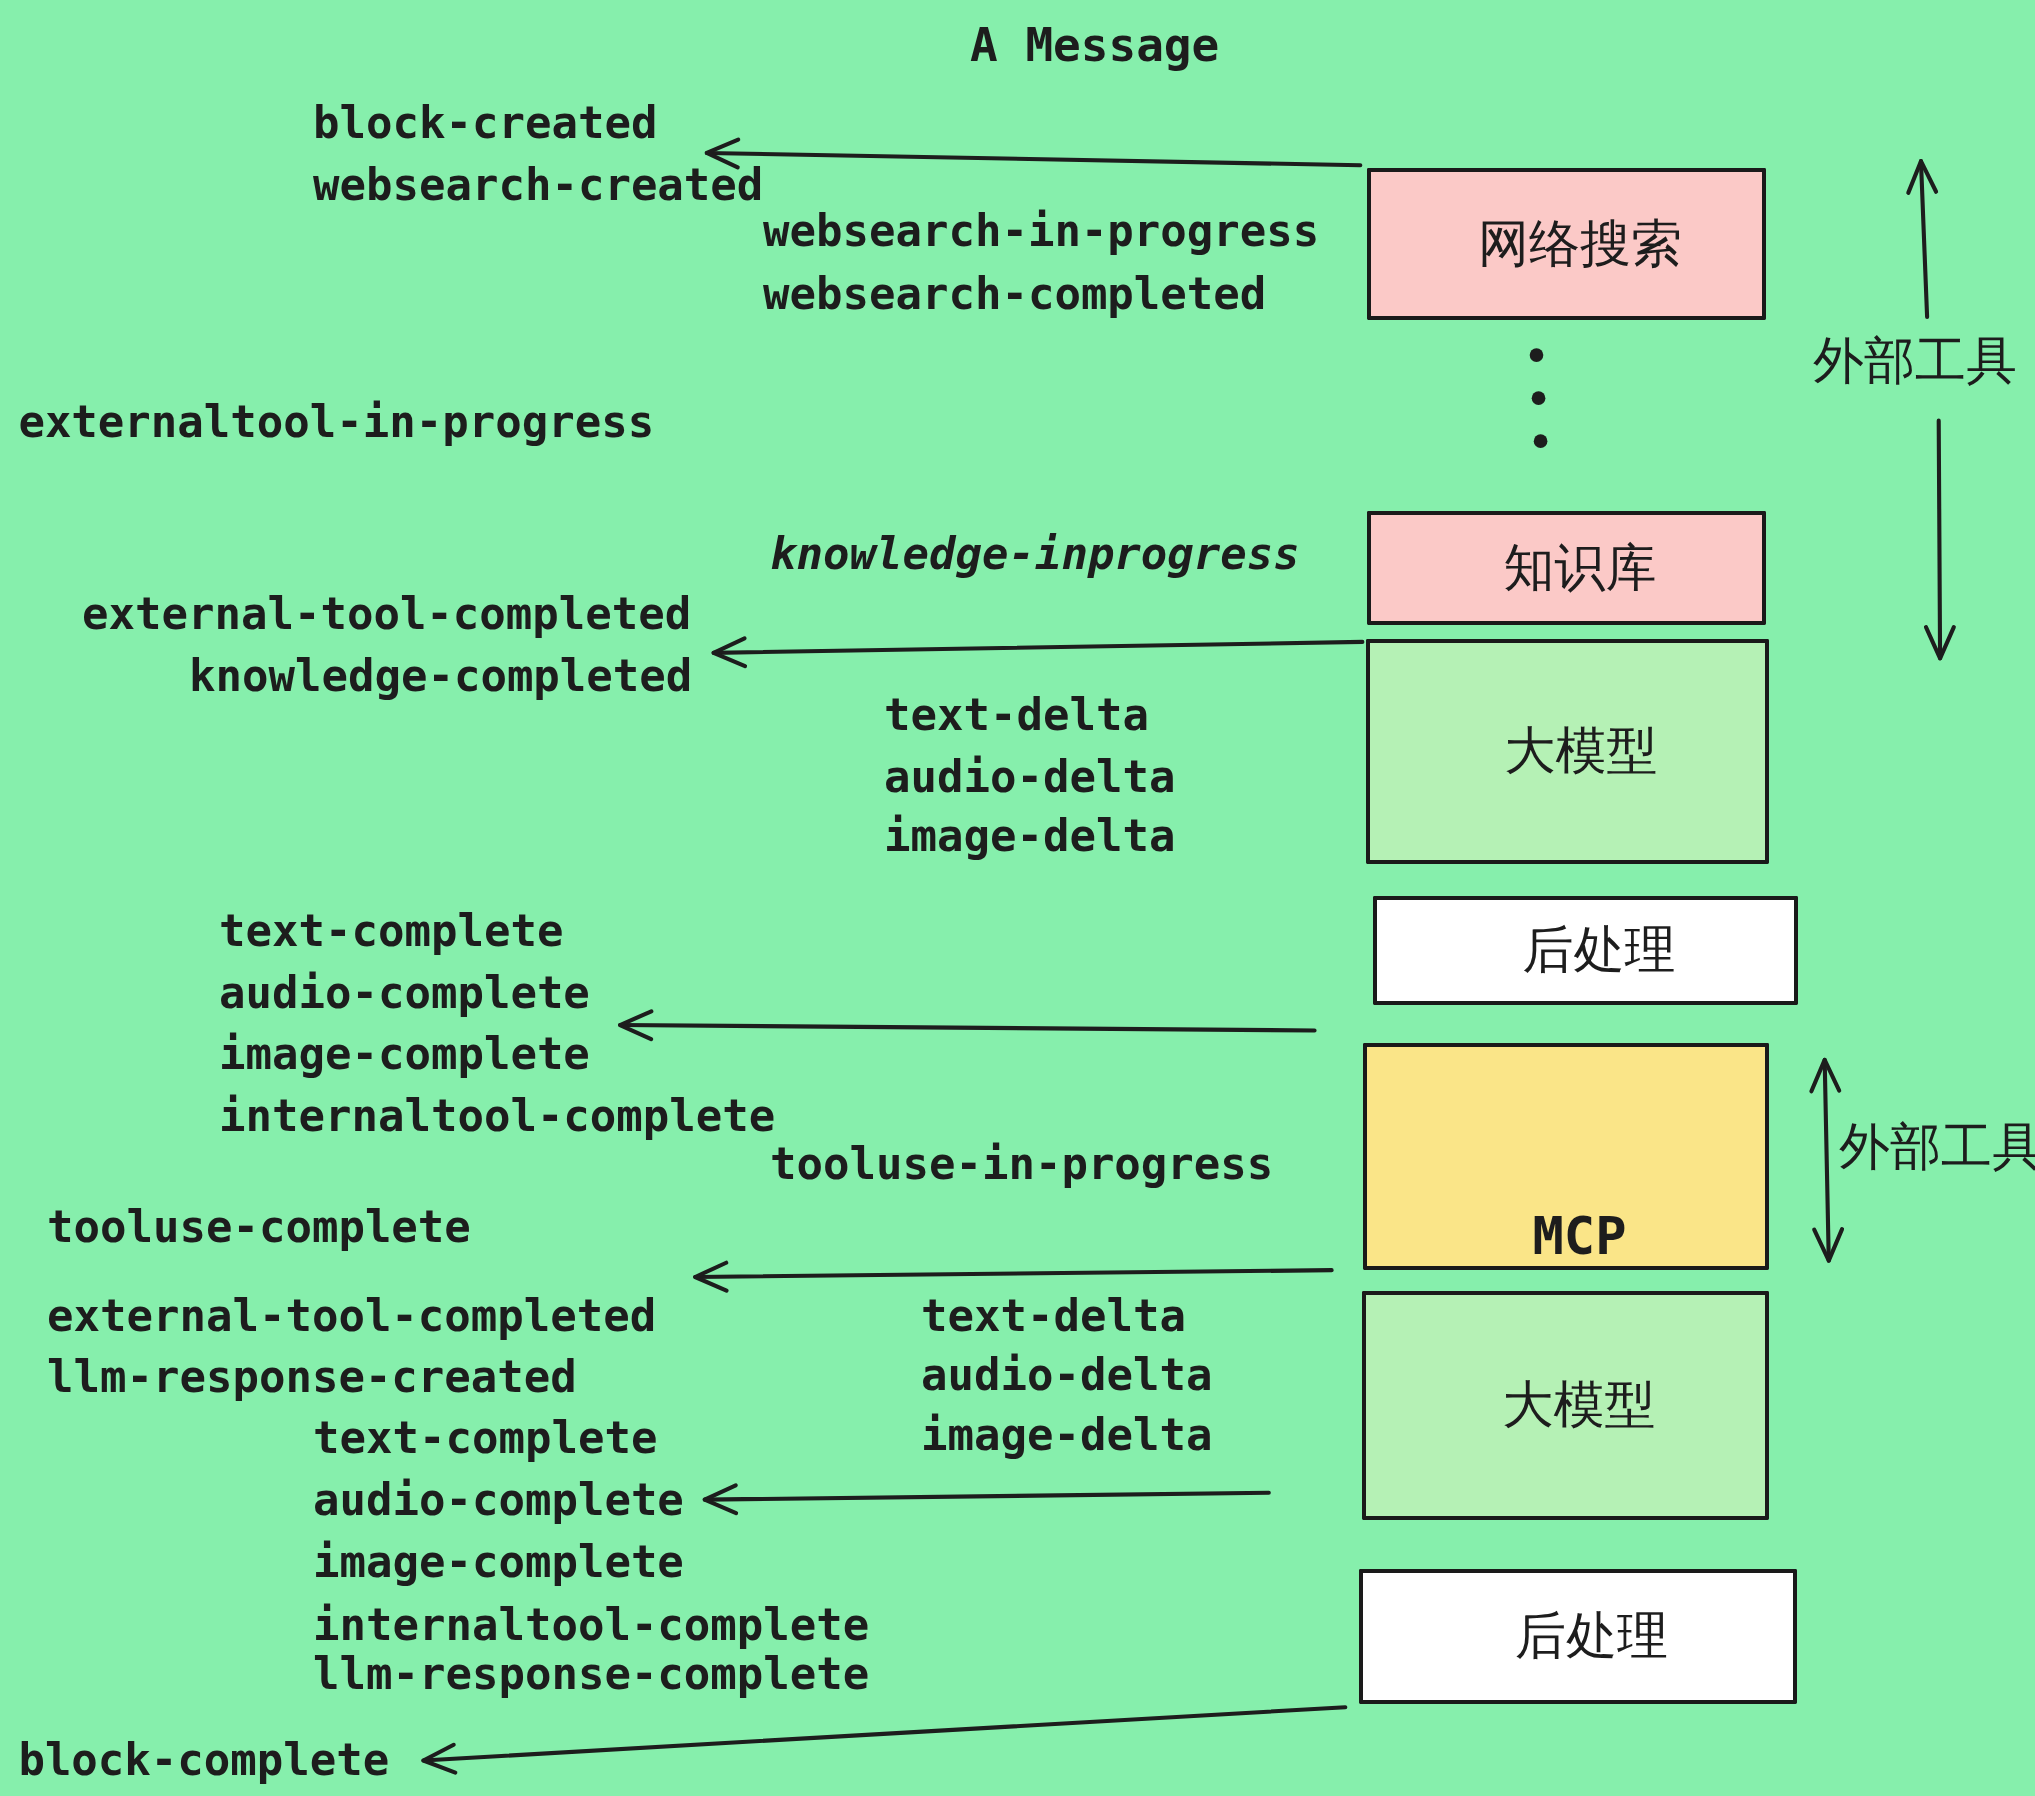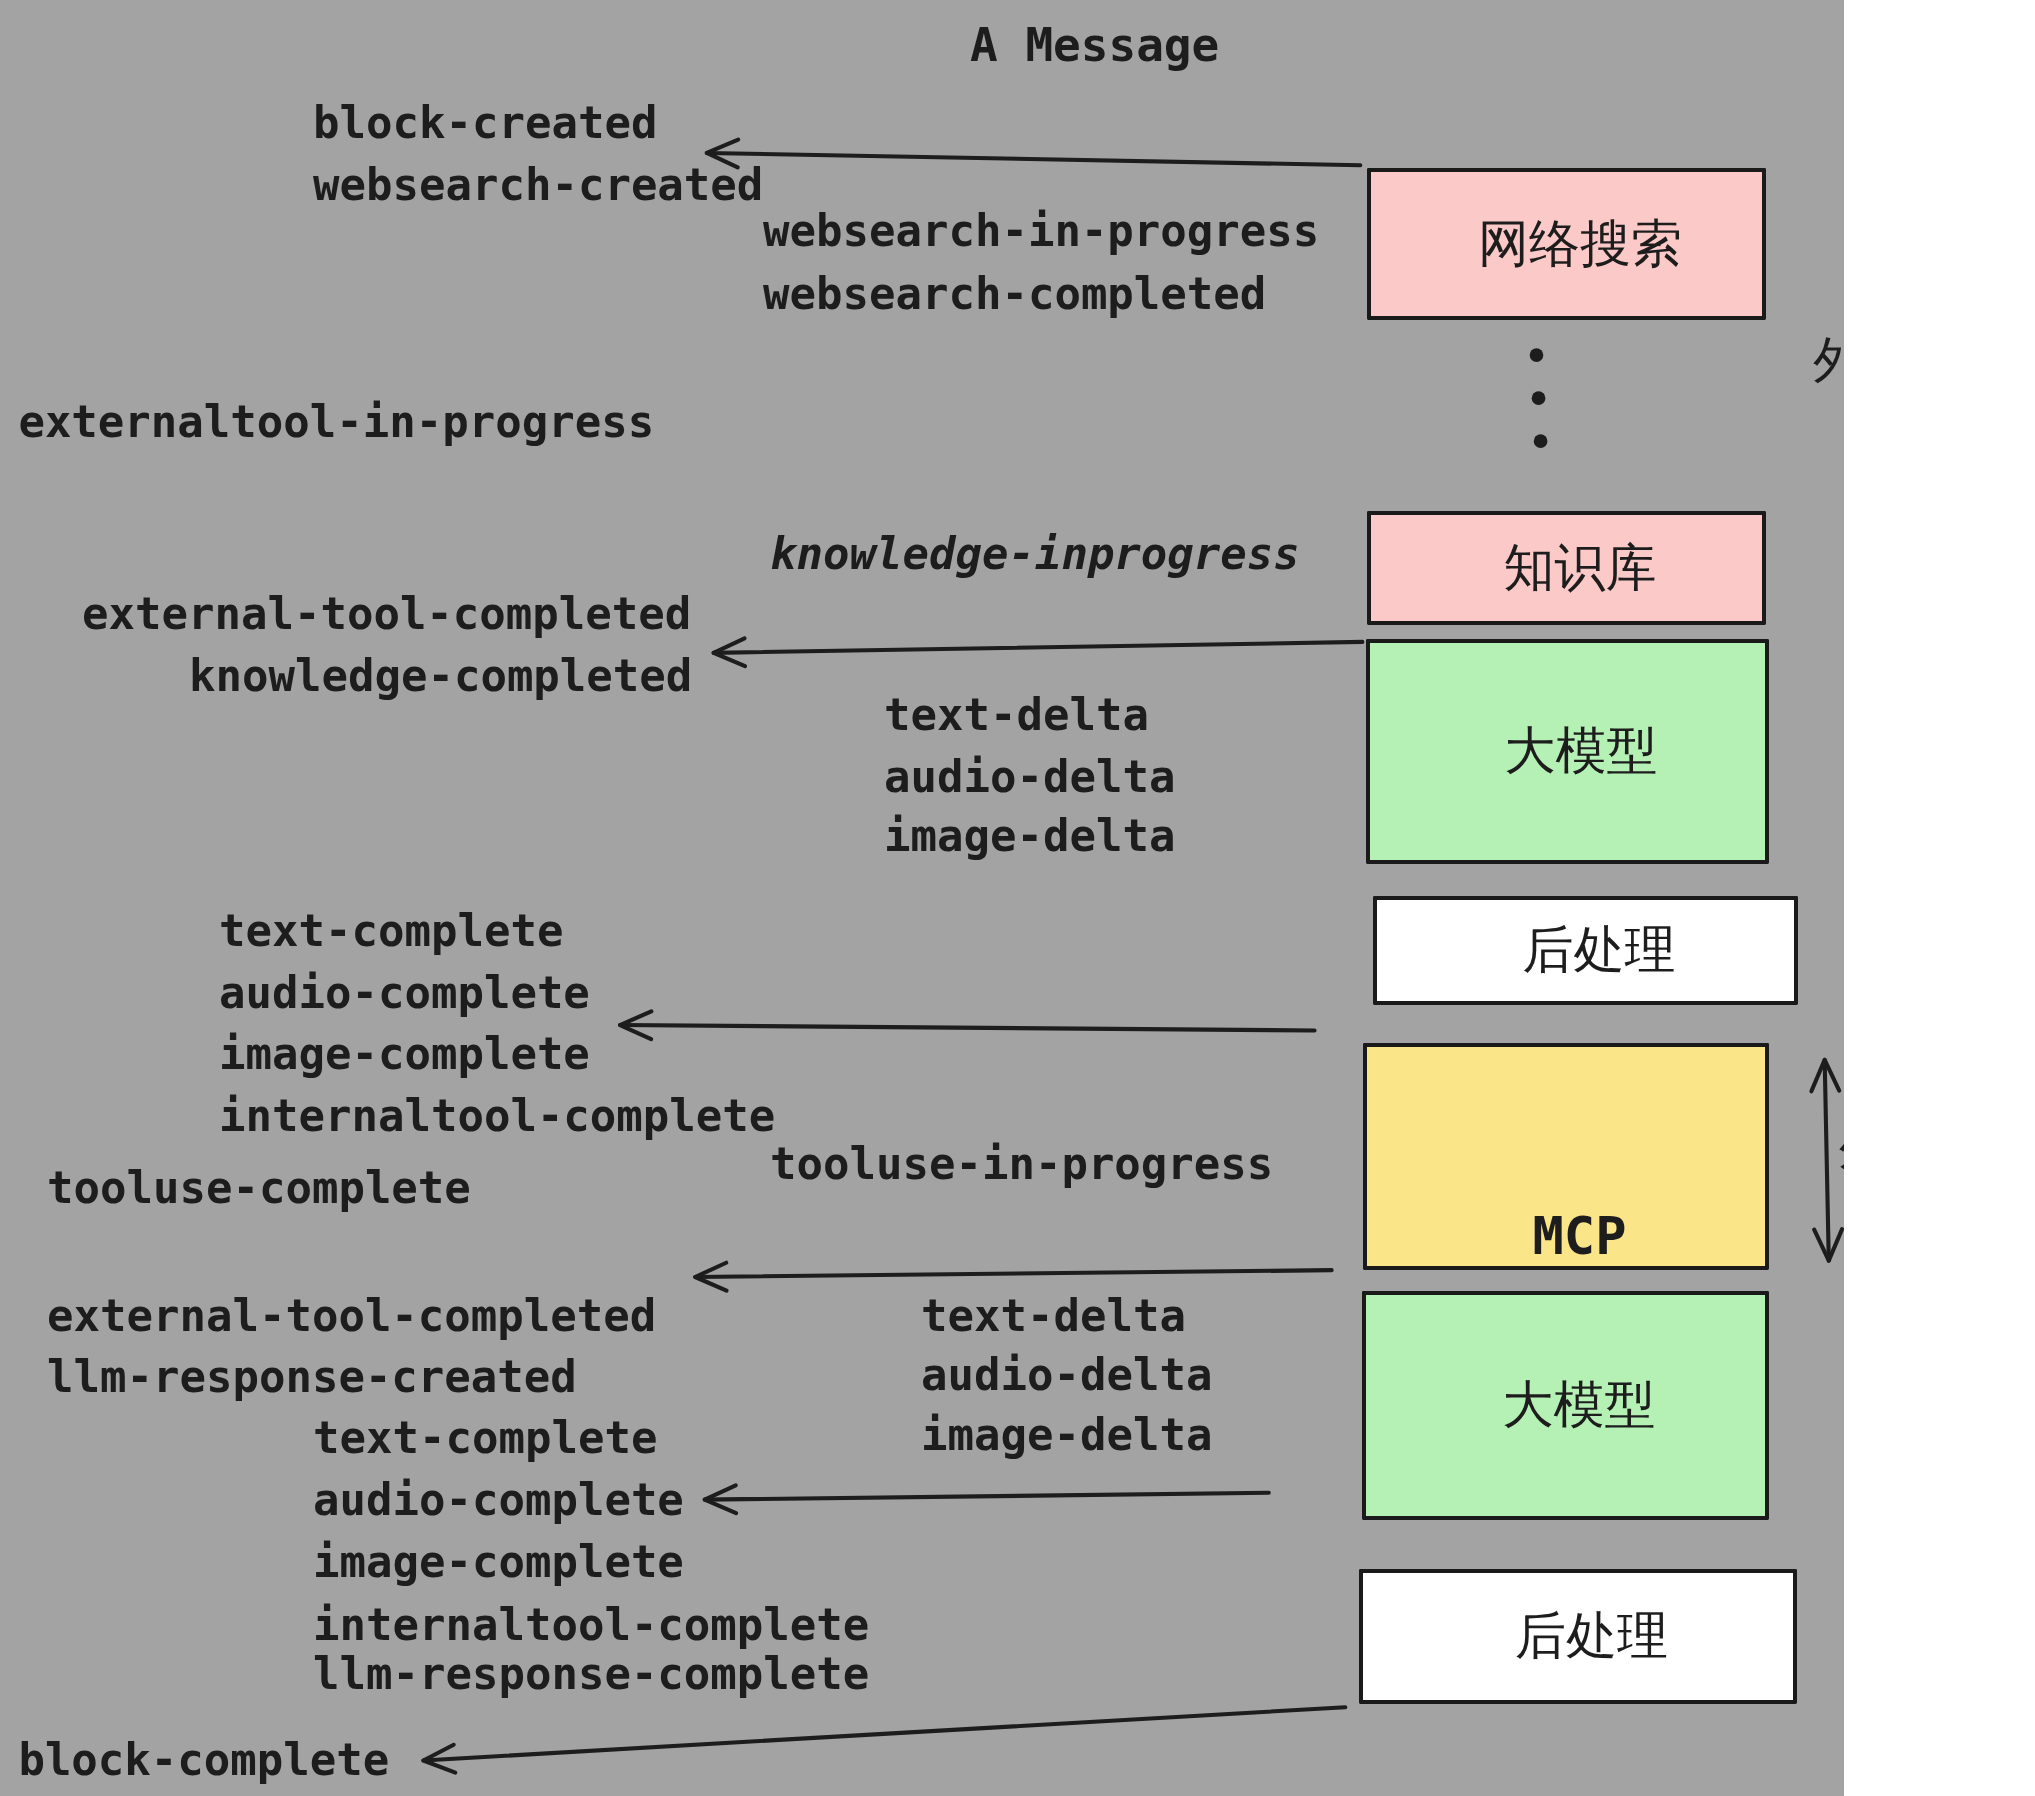--- a/index.html
+++ b/index.html
@@ -1,16 +1,16 @@
 <!DOCTYPE html>
 <html style="font-size:11px"><head>
 <meta charset="utf-8">
 <style>
   html,body{margin:0;padding:0;background:#ffffff;}
-  #canvas{position:relative;width:1844px;height:1796px;background:#a3a3a3;overflow:hidden;
+  #canvas{position:relative;width:2035px;height:1796px;background:#86efac;overflow:hidden;
           font-family:"DejaVu Sans Mono",monospace;}
   #arrow-layer{position:absolute;left:0;top:0;width:2035px;height:1796px;}
   .ev{position:absolute;font:600 44px "DejaVu Sans Mono",monospace;color:#1d1d1d;
       white-space:nowrap;transform:translateY(-50%);letter-spacing:0;}
   .box{position:absolute;border:4.1px solid #1a1a1a;box-sizing:border-box;display:flex;
        align-items:center;justify-content:center;color:#1d1d1d;
        font:500 51px "Liberation Sans",sans-serif;border-radius:1.4px;padding-left:27px;}
   .box.latin{font:700 52px "DejaVu Sans Mono",monospace;align-items:flex-end;}
   .side{position:absolute;font:500 51px "Liberation Sans",sans-serif;color:#1d1d1d;
         transform:translateY(-50%);white-space:nowrap;}
@@ -94,21 +94,21 @@
     <div class="ev" style="left: 82px; top: 613px;">external-tool-completed</div>
     <div class="ev" style="left: 189px; top: 675px;">knowledge-completed</div>
     <div class="ev" style="left: 884px; top: 714px;">text-delta</div>
     <div class="ev" style="left: 884px; top: 776px;">audio-delta</div>
     <div class="ev" style="left: 884px; top: 835px;">image-delta</div>
     <div class="ev" style="left: 219px; top: 930px;">text-complete</div>
     <div class="ev" style="left: 219px; top: 992px;">audio-complete</div>
     <div class="ev" style="left: 219px; top: 1053px;">image-complete</div>
     <div class="ev" style="left: 219px; top: 1115px;">internaltool-complete</div>
     <div class="ev" style="left: 770px; top: 1163px;">tooluse-in-progress</div>
-    <div class="ev" style="left: 47px; top: 1187px;">tooluse-complete</div>
+    <div class="ev" style="left: 47px; top: 1226px;">tooluse-complete</div>
     <div class="ev" style="left: 47px; top: 1315px;">external-tool-completed</div>
     <div class="ev" style="left: 47px; top: 1376px;">llm-response-created</div>
     <div class="ev" style="left: 313px; top: 1437px;">text-complete</div>
     <div class="ev" style="left: 921px; top: 1315px;">text-delta</div>
     <div class="ev" style="left: 921px; top: 1374px;">audio-delta</div>
     <div class="ev" style="left: 921px; top: 1434px;">image-delta</div>
     <div class="ev" style="left: 313px; top: 1499px;">audio-complete</div>
     <div class="ev" style="left: 313px; top: 1561px;">image-complete</div>
     <div class="ev" style="left: 313px; top: 1624px;">internaltool-complete</div>
     <div class="ev" style="left: 313px; top: 1673px;">llm-response-complete</div>

